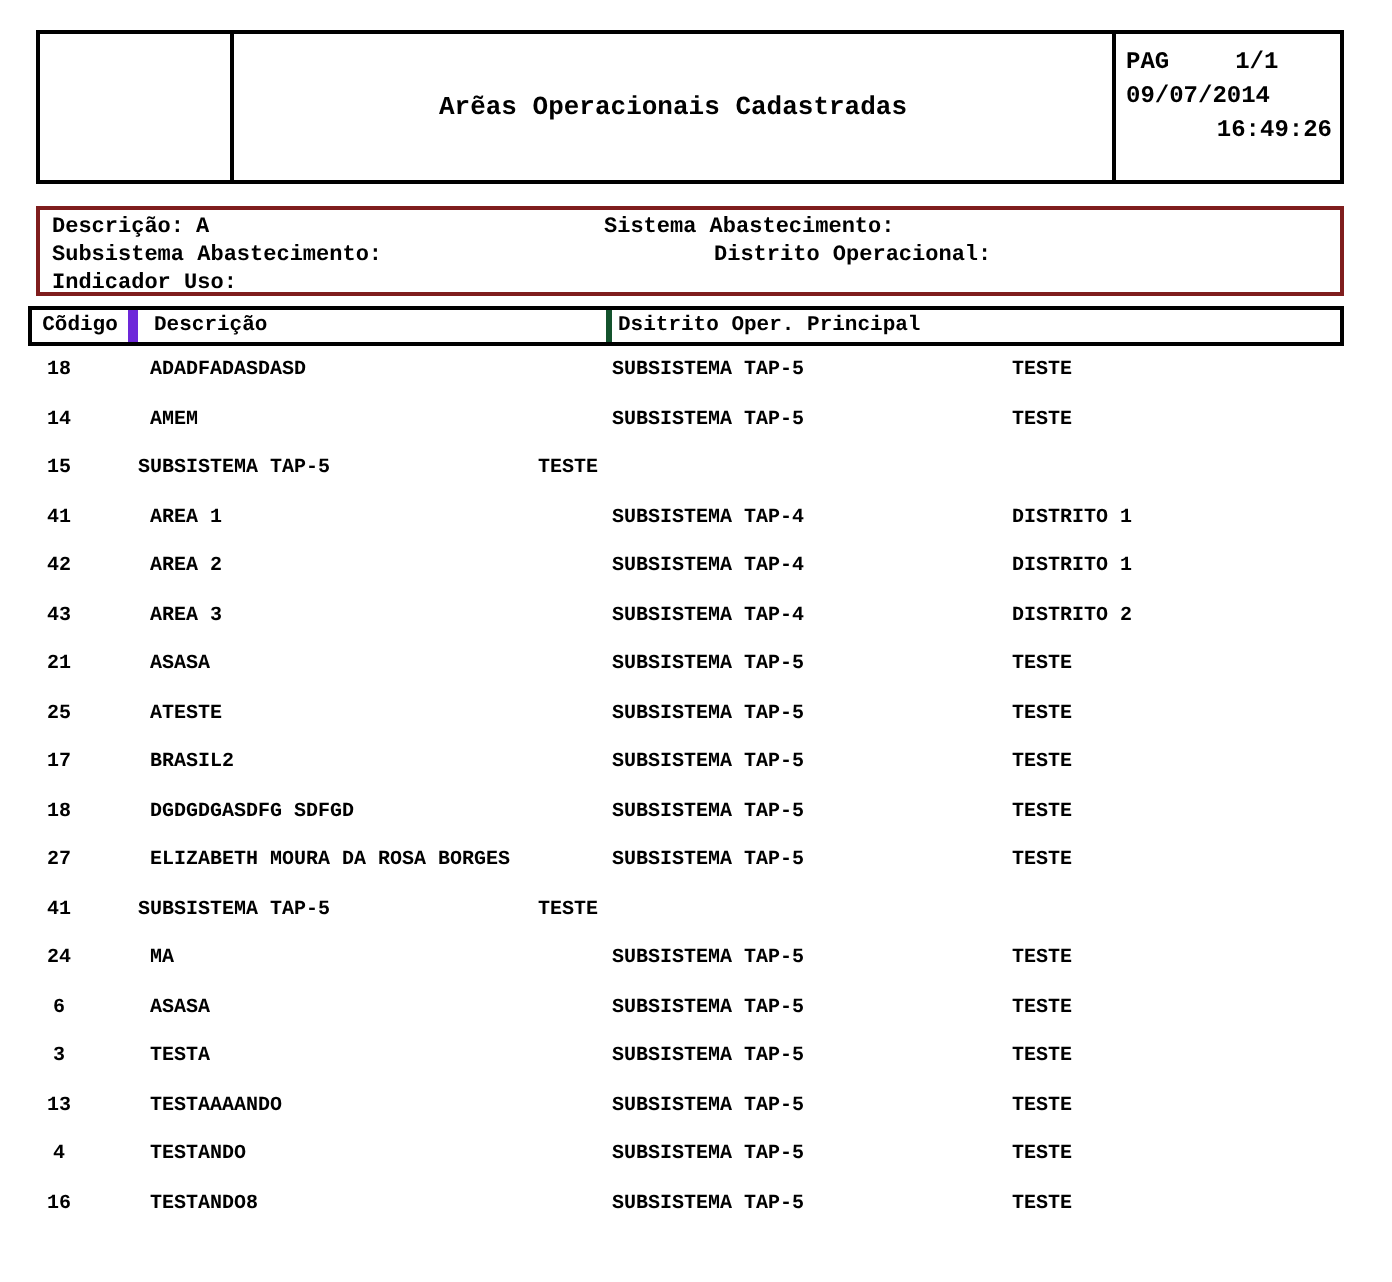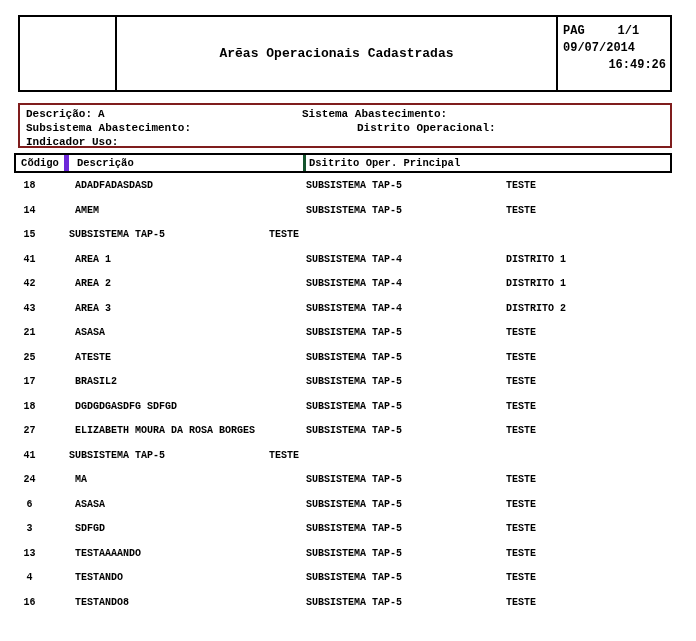--- a/index.html
+++ b/index.html
@@ -170,21 +170,21 @@
         <div class="cell-dist">TESTE</div>
       </div>
       <div class="row">
         <div class="cell-code">6</div>
         <div class="cell-desc">ASASA</div>
         <div class="cell-sys">SUBSISTEMA TAP-5</div>
         <div class="cell-dist">TESTE</div>
       </div>
       <div class="row">
         <div class="cell-code">3</div>
-        <div class="cell-desc">SDFGD</div>
+        <div class="cell-desc">TESTA</div>
         <div class="cell-sys">SUBSISTEMA TAP-5</div>
         <div class="cell-dist">TESTE</div>
       </div>
       <div class="row">
         <div class="cell-code">13</div>
         <div class="cell-desc">TESTAAAANDO</div>
         <div class="cell-sys">SUBSISTEMA TAP-5</div>
         <div class="cell-dist">TESTE</div>
       </div>
       <div class="row">

